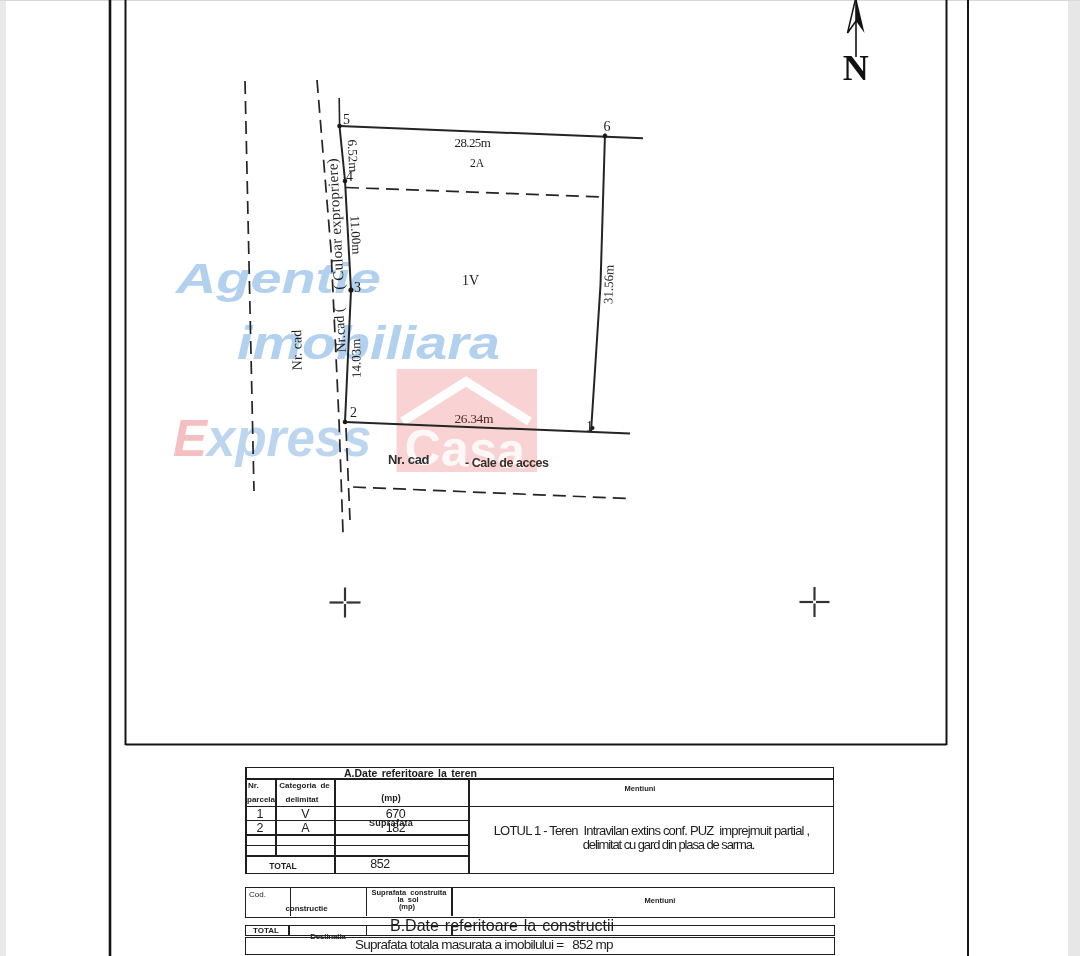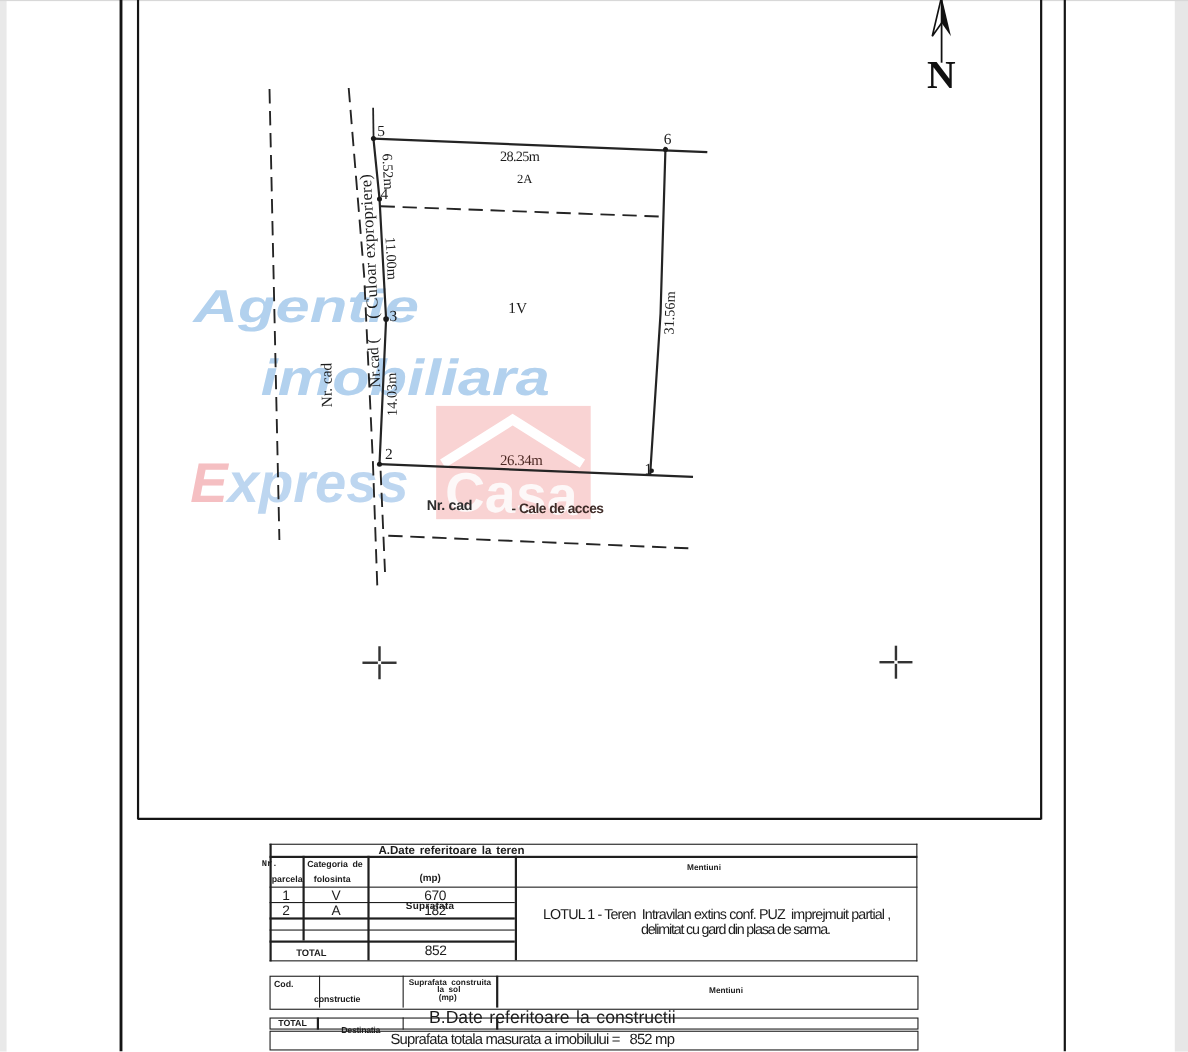--- a/index.html
+++ b/index.html
@@ -158,61 +158,61 @@
 <div class="vl" style="left:832.5px;top:766.5px;height:107.5px;width:1.8px;"></div>
 
 <div class="vl" style="left:275px;top:778px;height:77.4px;"></div>
 
 <div class="vl" style="left:334px;top:778px;height:94.5px;"></div>
 
 <div class="vl" style="left:468px;top:778px;height:94.5px;"></div>
 
 <div class="t" style="left:344px;top:767px;font-size:10.5px;font-weight:bold;word-spacing:1.5px;">A.Date referitoare la teren</div>
 
-<div class="t" style="left:238px;top:781px;font-size:8px;font-weight:bold;font-family:Liberation Mono, monospace;">Nr.</div>
+<div class="t" style="left:248px;top:781px;font-size:8px;font-weight:bold;">Nr.</div>
 <div class="t" style="left:247px;top:794.5px;font-size:8px;font-weight:bold;">parcela</div>
 
 <div class="t ctr" style="left:304.5px;top:781px;font-size:8px;font-weight:bold;word-spacing:2px;">Categoria de</div>
-<div class="t ctr" style="left:302px;top:794.5px;font-size:8px;font-weight:bold;">folosinta</div>
+<div class="t ctr" style="left:302px;top:794.5px;font-size:8px;font-weight:bold;">delimitat</div>
 
 <div class="t ctr" style="left:391px;top:782px;font-size:9px;font-weight:bold;letter-spacing:0.3px;margin-top:36px;">Suprafata</div>
 <div class="t ctr" style="left:391px;top:793px;font-size:9px;font-weight:bold;">(mp)</div>
 
 <div class="t ctr" style="left:640px;top:784px;font-size:7.5px;font-weight:bold;">Mentiuni</div>
 
 <div class="t ctr" style="left:260px;top:807px;font-size:12.5px;">1</div>
 
 <div class="t ctr" style="left:305.5px;top:807px;font-size:12.5px;">V</div>
 
 <div class="t ctr" style="left:395.5px;top:807px;font-size:12.5px;letter-spacing:-0.4px;">670</div>
 
 <div class="t ctr" style="left:260px;top:821px;font-size:12.5px;">2</div>
 
 <div class="t ctr" style="left:305.5px;top:821px;font-size:12.5px;">A</div>
 
 <div class="t ctr" style="left:395.5px;top:821px;font-size:12.5px;letter-spacing:-0.4px;">182</div>
 
 <div class="t ctr" style="left:283px;top:860.5px;font-size:8.5px;font-weight:bold;">TOTAL</div>
 
-<div class="t ctr" style="left:396px;top:857px;font-size:12.5px;letter-spacing:-0.4px;">852</div>
+<div class="t ctr" style="left:380px;top:857px;font-size:12.5px;letter-spacing:-0.4px;">852</div>
 
 <div class="t ctr" style="left:651.5px;top:822.5px;font-size:13px;letter-spacing:-0.8px;">LOTUL 1 - Teren&nbsp; Intravilan extins conf. PUZ&nbsp; imprejmuit partial ,</div>
 <div class="t ctr" style="left:652.5px;top:836.5px;font-size:13px;letter-spacing:-1.1px;margin-left:16px;">delimitat cu gard din plasa de sarma.</div>
 
 <div class="t" style="left:390px;top:874px;font-size:16px;font-weight:normal;word-spacing:1.5px;margin-top:43px;">B.Date referitoare la constructii</div>
 
 <div class="abs" style="left:245px;top:886.5px;width:587.5px;height:29px;border:1.8px solid #1f1f1f;"></div>
 
 <div class="vl" style="left:289.8px;top:886.5px;height:29px;"></div>
 
 <div class="vl" style="left:365.9px;top:886.5px;height:29px;"></div>
 
 <div class="vl" style="left:451px;top:886.5px;height:29px;"></div>
 
-<div class="t" style="left:249px;top:889.5px;font-size:8px;font-weight:bold;">Cod.</div>
+<div class="t" style="left:249px;top:889.5px;font-size:8px;font-weight:normal;">Cod.</div>
 <div class="t" style="left:247.5px;top:903.5px;font-size:8px;font-weight:bold;letter-spacing:-0.1px;margin-left:38px;">constructie</div>
 
 <div class="t ctr" style="left:327.9px;top:895.5px;font-size:8px;font-weight:bold;letter-spacing:-0.3px;margin-top:36px;">Destinatia</div>
 
 <div class="t ctr" style="left:409px;top:887.5px;font-size:7.5px;font-weight:bold;word-spacing:2px;">Suprafata construita</div>
 <div class="t ctr" style="left:408px;top:894.5px;font-size:7.5px;font-weight:bold;word-spacing:2px;">la sol</div>
 <div class="t ctr" style="left:407px;top:902px;font-size:7.5px;font-weight:bold;">(mp)</div>
 
 <div class="t ctr" style="left:660px;top:896px;font-size:7.5px;font-weight:bold;">Mentiuni</div>
 

